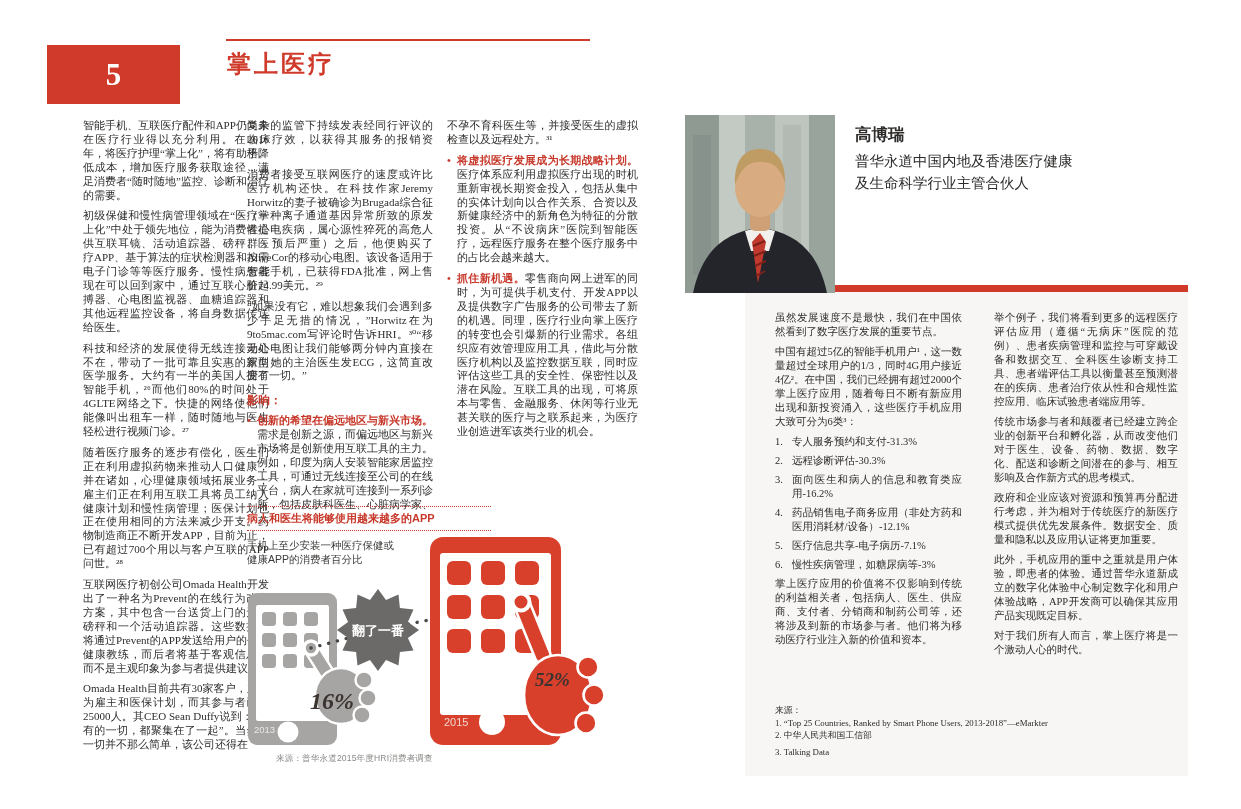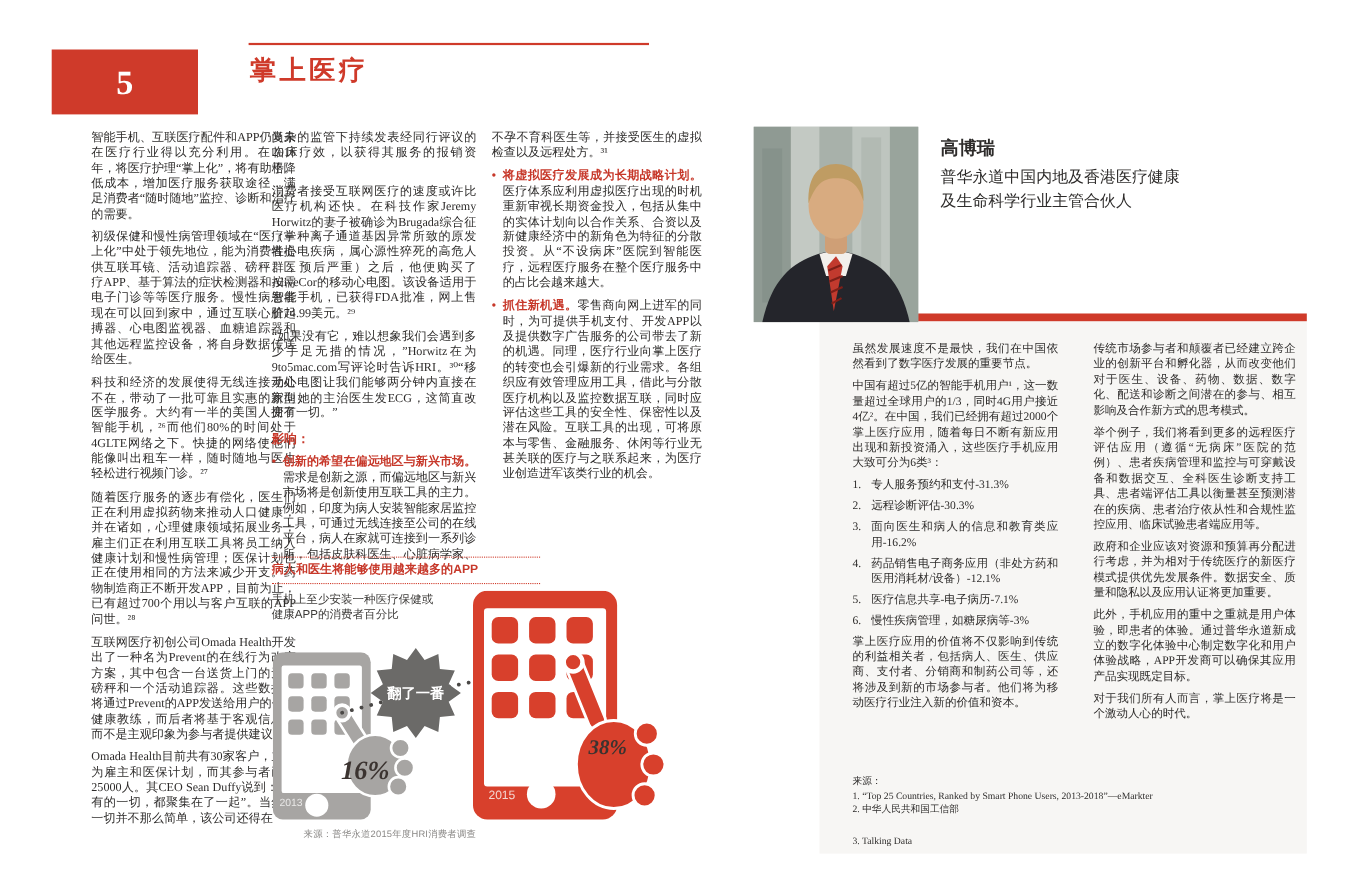--- a/index.html
+++ b/index.html
@@ -50,21 +50,21 @@
   #panel-bar{position:absolute;left:0;top:0;width:443px;height:7px;background:var(--red);}
   .panel-col{position:absolute;top:26px;font-size:10.5px;line-height:14px;text-align:justify;}
   #panel-col1{left:30px;width:187px;}
   #panel-col2{left:249px;width:184px;}
   .panel-col p{margin:0 0 6px 0;}
   .num-list{margin:2px 0 4px 0;}
   .num-item{display:flex;margin:0 0 5px 0;}
   .num-item .num{flex:none;width:17px;}
   .num-item .itxt{flex:1;text-align:justify;}
   #panel-sources{position:absolute;left:30px;top:419px;width:330px;font-size:8.8px;line-height:12.5px;text-align:left;}
-  #panel-sources .src-last{margin-top:16px;}
+  #panel-sources .src-last{margin-top:4px;}
   svg text{font-family:"Liberation Sans","DejaVu Sans",sans-serif;}
 </style>
 </head>
 <body>
 
 <div id="page">
 
   <div class="num-box">
       <span>5</span>
     </div>
@@ -156,21 +156,21 @@
       </g>
       <circle cx="91" cy="65" r="8.5" fill="#d8402c" stroke="#ffffff" stroke-width="4"></circle>
     </svg>
 
     <svg class="abs" style="left:89px;top:82px;" width="84" height="84" viewBox="0 0 84 84">
       <polygon fill="#6b6a68" points="42,1 50,12.1 62.5,6.5 63.9,20.1 77.5,21.5 71.9,34 83,42 71.9,50 77.5,62.5 63.9,63.9 62.5,77.5 50,71.9 42,83 34,71.9 21.5,77.5 20.1,63.9 6.5,62.5 12.1,50 1,42 12.1,34 6.5,21.5 20.1,20.1 21.5,6.5 34,12.1"></polygon>
       <text x="42" y="47" text-anchor="middle" font-size="13" font-weight="bold" fill="#ffffff">翻了一番</text>
     </svg>
 
     <div class="pct" id="pct2013">16%</div>
-    <div class="pct" id="pct2015">38%</div>
+    <div class="pct" id="pct2015">52%</div>
     <div class="chart-source">来源：普华永道2015年度HRI消费者调查</div>
   </div>
 
   <svg id="photo" width="150" height="178" viewBox="0 0 150 178">
     <rect width="150" height="178" fill="#b6bcb7"></rect>
     <rect x="0" y="0" width="34" height="178" fill="#8f9a93"></rect>
     <rect x="34" y="0" width="26" height="178" fill="#c3c9c3"></rect>
     <rect x="60" y="0" width="30" height="178" fill="#a8b1aa"></rect>
     <rect x="90" y="0" width="34" height="178" fill="#bec5bf"></rect>
     <rect x="124" y="0" width="26" height="178" fill="#99a49c"></rect>
@@ -225,22 +225,22 @@
           </div>
         <div class="num-item">
           <span class="num">6.</span>
           <span class="itxt">慢性疾病管理，如糖尿病等-3%</span>
           </div>
       </div>
       <p>掌上医疗应用的价值将不仅影响到传统的利益相关者，包括病人、医生、供应商、支付者、分销商和制药公司等，还将涉及到新的市场参与者。他们将为移动医疗行业注入新的价值和资本。</p>
     </div>
 
     <div class="panel-col" id="panel-col2">
+      <p>举个例子，我们将看到更多的远程医疗评估应用（遵循“无病床”医院的范例）、患者疾病管理和监控与可穿戴设备和数据交互、全科医生诊断支持工具、患者端评估工具以衡量甚至预测潜在的疾病、患者治疗依从性和合规性监控应用、临床试验患者端应用等。</p>
       <p>传统市场参与者和颠覆者已经建立跨企业的创新平台和孵化器，从而改变他们对于医生、设备、药物、数据、数字化、配送和诊断之间潜在的参与、相互影响及合作新方式的思考模式。</p>
-      <p>举个例子，我们将看到更多的远程医疗评估应用（遵循“无病床”医院的范例）、患者疾病管理和监控与可穿戴设备和数据交互、全科医生诊断支持工具、患者端评估工具以衡量甚至预测潜在的疾病、患者治疗依从性和合规性监控应用、临床试验患者端应用等。</p>
       <p>政府和企业应该对资源和预算再分配进行考虑，并为相对于传统医疗的新医疗模式提供优先发展条件。数据安全、质量和隐私以及应用认证将更加重要。</p>
       <p>此外，手机应用的重中之重就是用户体验，即患者的体验。通过普华永道新成立的数字化体验中心制定数字化和用户体验战略，APP开发商可以确保其应用产品实现既定目标。</p>
       <p>对于我们所有人而言，掌上医疗将是一个激动人心的时代。</p>
     </div>
 
     <div id="panel-sources">
       <div>来源：</div>
       <div>1. “Top 25 Countries, Ranked by Smart Phone Users, 2013-2018”—eMarkter</div>
       <div>2. 中华人民共和国工信部</div>
       <div class="src-last">3. Talking Data</div>

